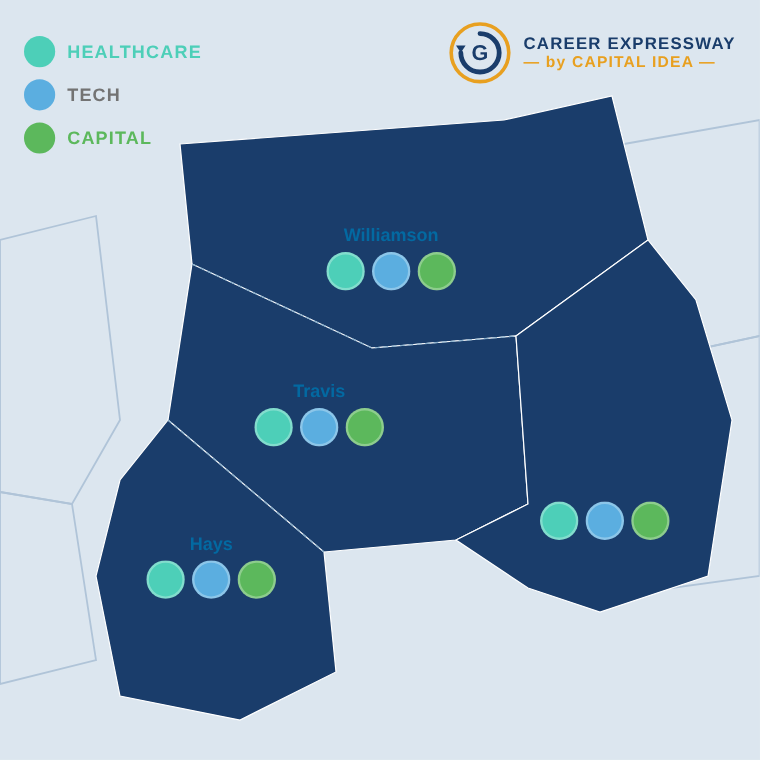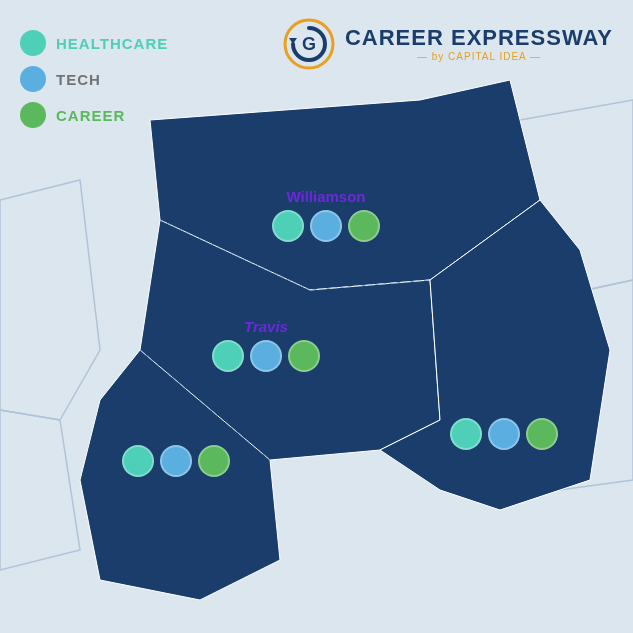--- a/index.html
+++ b/index.html
@@ -70,44 +70,43 @@
       height: 52px;
     }
 
     #logo-text {
       display: flex;
       flex-direction: column;
       line-height: 1.1;
     }
 
     #logo-title {
-      font-size: 22px;
+      font-size: 14px;
       font-weight: 900;
       color: #1a3d6b;
       letter-spacing: 1px;
     }
 
     #logo-subtitle {
-      font-size: 10px;
+      font-size: 13px;
       color: #e8a020;
-      font-weight: 400;
+      font-weight: 700;
       letter-spacing: 1px;
-      text-align: center;
     }
 
     
     .county-label {
       position: absolute;
       text-align: center;
     }
 
     .county-name {
       font-size: 15px;
       font-weight: 800;
-      color: #6d28d9;
+      color: #0369a1;
       margin-bottom: 5px;
     }
 
     .county-dots {
       display: flex;
       gap: 6px;
       justify-content: center;
     }
 
     .dot {
@@ -153,21 +152,21 @@
     <div class="legend-item">
       <div class="legend-dot dot-healthcare"></div>
       <span class="legend-label" style="color:#4dcfb8;">HEALTHCARE</span>
     </div>
     <div class="legend-item">
       <div class="legend-dot dot-tech"></div>
       <span class="legend-label" style="color:#737373;">TECH</span>
     </div>
     <div class="legend-item">
       <div class="legend-dot dot-trades"></div>
-      <span class="legend-label" style="color:#5cb85c;">CAREER</span>
+      <span class="legend-label" style="color:#5cb85c;">CAPITAL</span>
     </div>
   </div>
 
   <div id="logo">
     <svg id="logo-icon" viewBox="0 0 52 52">
       <circle cx="26" cy="26" r="24" fill="none" stroke="#e8a020" stroke-width="3"></circle>
       <path d="M26,10 A16,16 0 1,1 10,26" fill="none" stroke="#1a3d6b" stroke-width="4" stroke-linecap="round"></path>
       <polygon points="10,26 6,20 14,20" fill="#1a3d6b"></polygon>
       <text x="26" y="32" text-anchor="middle" font-size="18" font-weight="900" fill="#1a3d6b" font-family="Arial">G</text>
     </svg>
@@ -179,30 +178,31 @@
 
   <div class="county-label" style="top:188px; left:272px;">
     <div class="county-name">Williamson</div>
     <div class="county-dots">
       <div class="dot dot-healthcare"></div>
       <div class="dot dot-tech"></div>
       <div class="dot dot-trades"></div>
     </div>
   </div>
 
-  <div class="county-label" style="top:318px; left:212px;font-style:italic;">
+  <div class="county-label" style="top:318px; left:212px;">
     <div class="county-name">Travis</div>
     <div class="county-dots">
       <div class="dot dot-healthcare"></div>
       <div class="dot dot-tech"></div>
       <div class="dot dot-trades"></div>
     </div>
   </div>
 
   <div class="county-label" style="top:445px; left:122px;">
+    <div class="county-name">Hays</div>
     <div class="county-dots">
       <div class="dot dot-healthcare"></div>
       <div class="dot dot-tech"></div>
       <div class="dot dot-trades"></div>
     </div>
   </div>
 
   <div class="county-label" style="top:418px; left:450px;">
     <div class="county-dots">
       <div class="dot dot-healthcare"></div>

